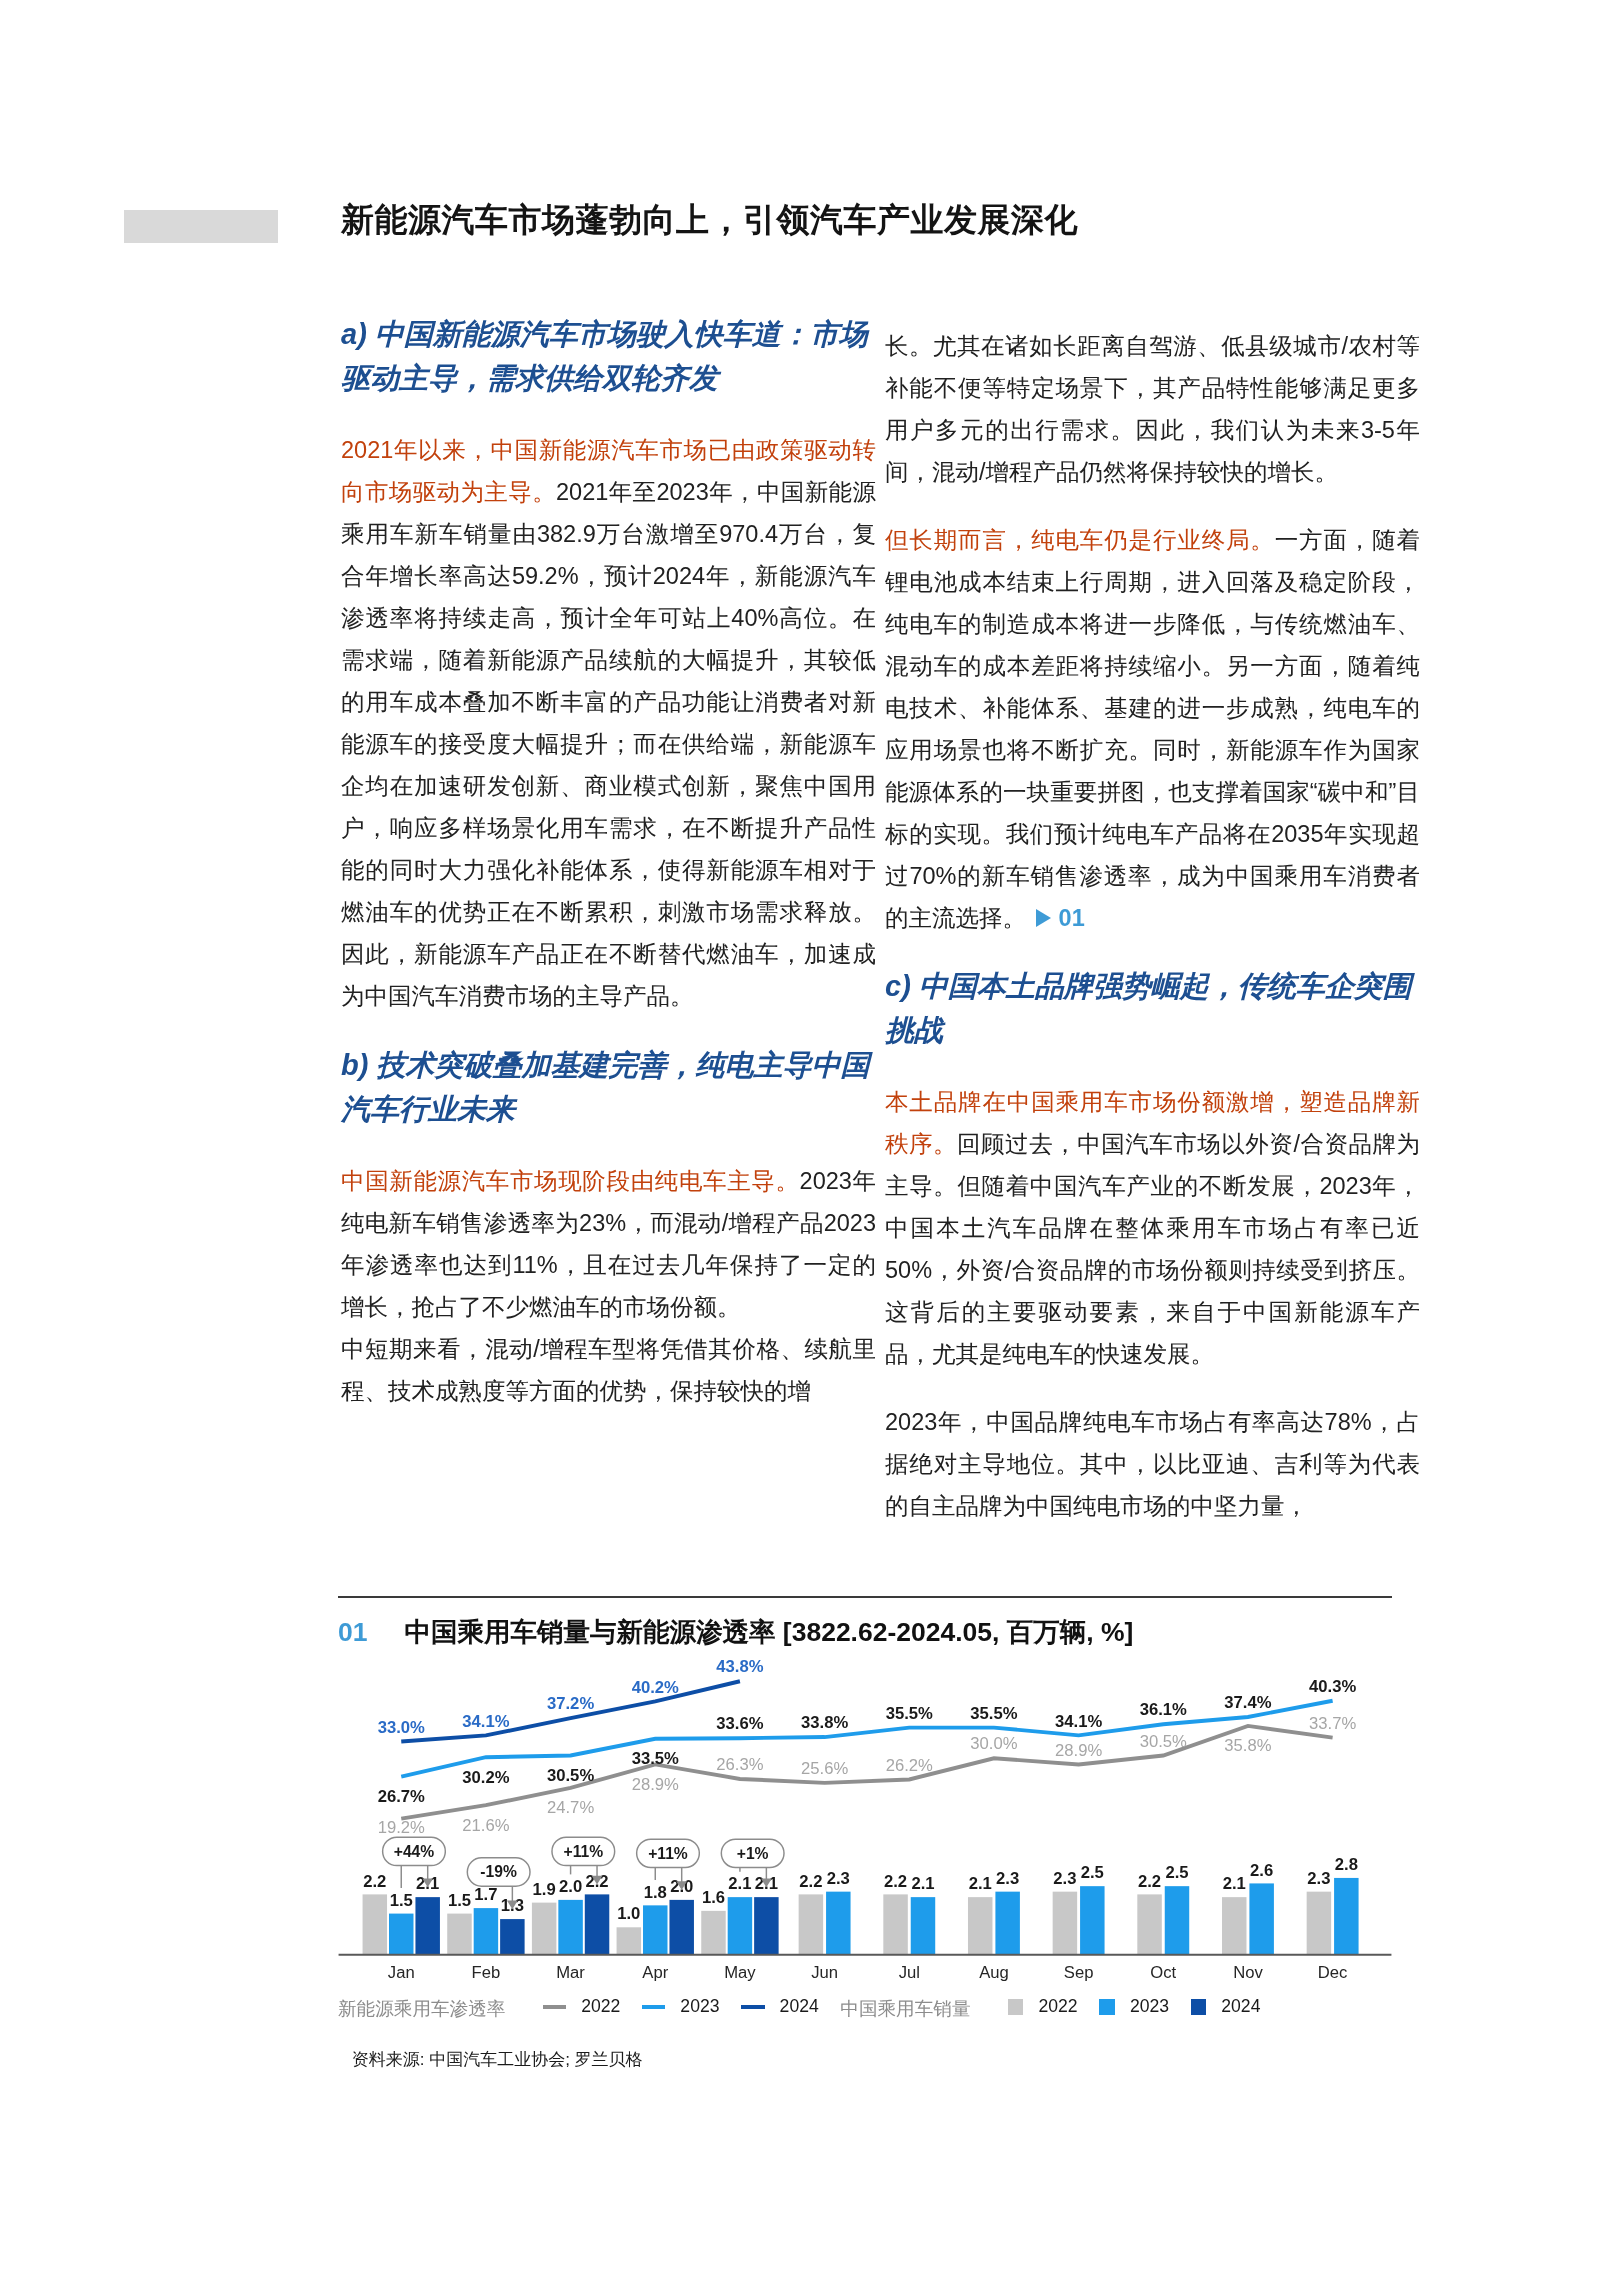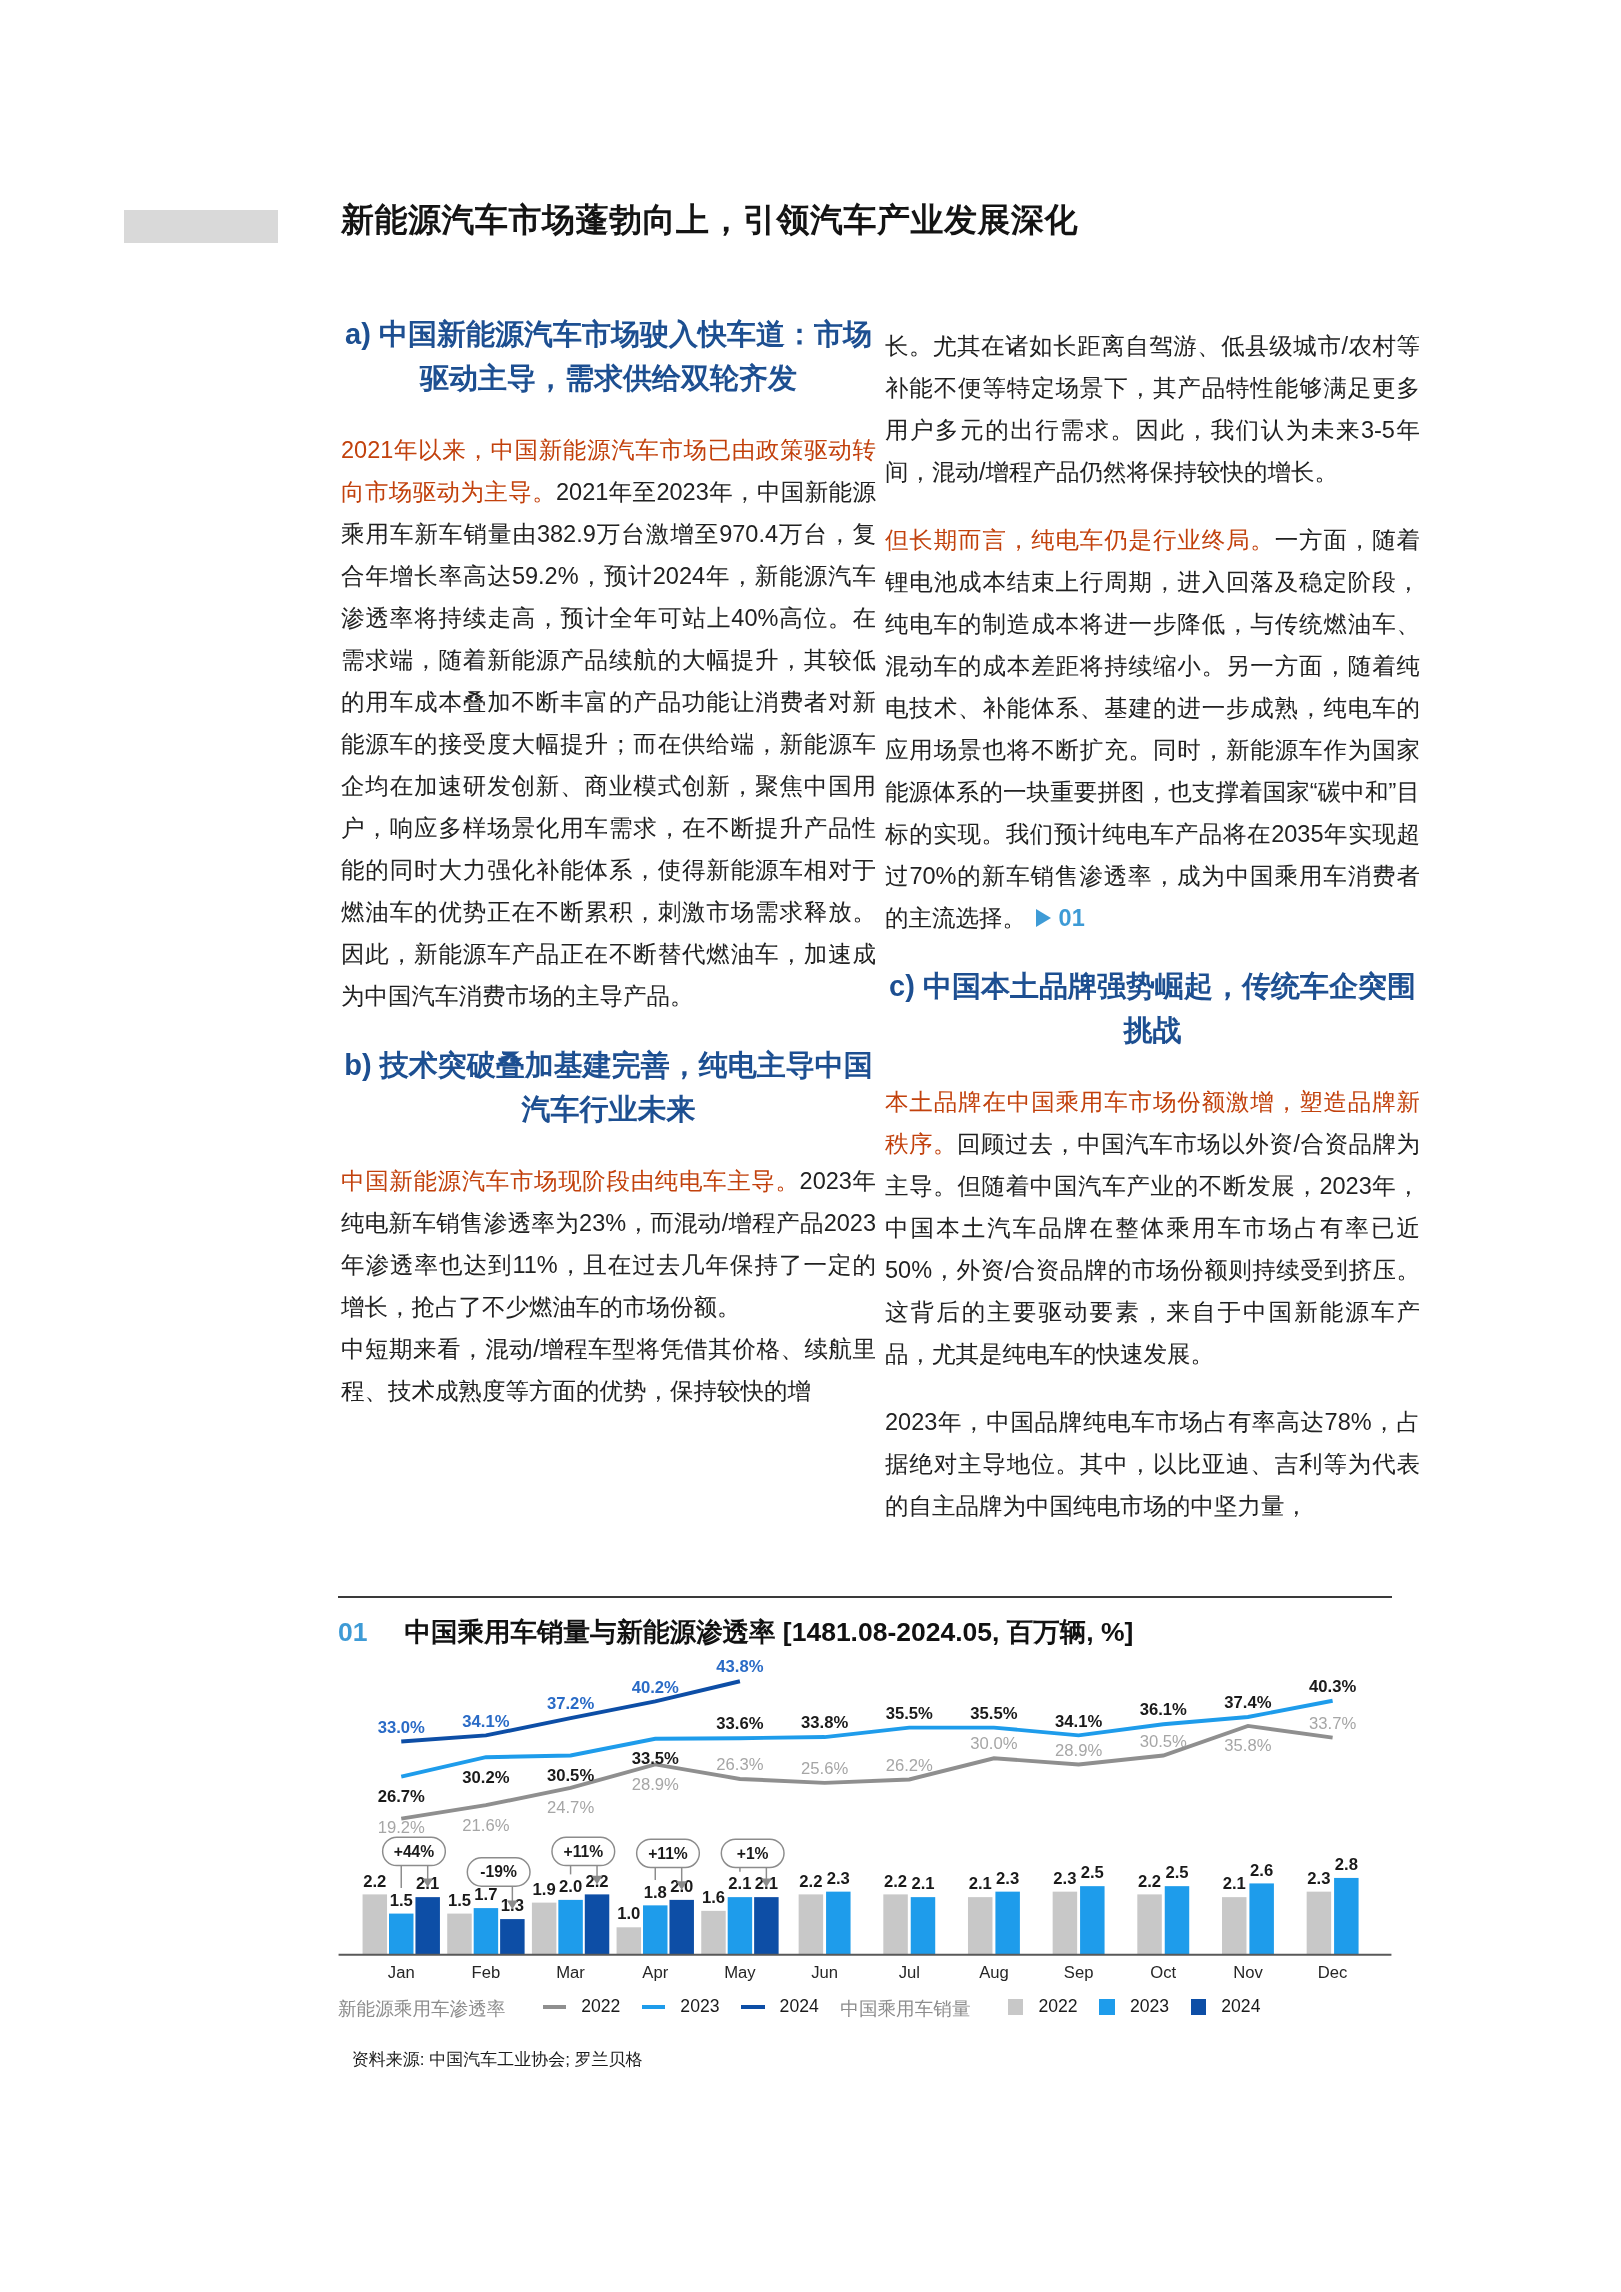--- a/index.html
+++ b/index.html
@@ -3,21 +3,21 @@
 <meta charset="utf-8">
 <style>
   html,body { margin:0; padding:0; background:#ffffff; }
   .page { position:relative; width:1621px; height:2127px; background:#fff;
           font-family:"Liberation Sans", sans-serif; color:#1f1f1f; overflow:hidden; }
   .header-bar { position:absolute; left:124px; top:210px; width:154px; height:33px; background:#d9d9d9; }
   .page-title { position:absolute; left:341px; top:198px; font-size:33px; font-weight:700; color:#141414; letter-spacing:0.5px; }
   .col { position:absolute; width:535px; font-size:23.5px; line-height:42px; text-align:justify; color:#212121; }
   .col-left  { left:341px; top:312px; }
   .col-right { left:885px; top:325px; }
-  .sec-heading { color:#1d4f91; font-size:29px; font-weight:700; line-height:44px; margin:21.6px 0 29px 0; text-align:center; }
+  .sec-heading { color:#1d4f91; font-size:29px; font-weight:700; line-height:44px; margin:21.6px 0 29px 0; text-align:left;font-style:italic; }
   .sec-heading:first-child { margin-top:0; }
   .body-para { margin:0 0 25.5px 0; }
   .bold { font-weight:400; color:#c2410c; }
   .figref { color:#3e9bd6; font-weight:700; white-space:nowrap; }
   .tri { display:inline-block; width:0; height:0; border-top:9.8px solid transparent; border-bottom:9.8px solid transparent;
          border-left:15.7px solid #3e9bd6; margin:0 7.8px -1px 9.8px; }
   .figure { position:absolute; left:338px; top:1596px; width:1054px; }
   .fig-rule { border-top:2px solid #3a3a3a; width:100%; }
   .fig-title-row { display:flex; align-items:baseline; gap:37px; margin-top:15.7px; }
   .fig-number { color:#3e9bd6; font-size:26.5px; font-weight:700; }
@@ -55,21 +55,21 @@
       <p class="body-para"><span class="bold">但长期而言，纯电车仍是行业终局。</span><span>一方面，随着锂电池成本结束上行周期，进入回落及稳定阶段，纯电车的制造成本将进一步降低，与传统燃油车、混动车的成本差距将持续缩小。另一方面，随着纯电技术、补能体系、基建的进一步成熟，纯电车的应用场景也将不断扩充。同时，新能源车作为国家能源体系的一块重要拼图，也支撑着国家“碳中和”目标的实现。我们预计纯电车产品将在2035年实现超过70%的新车销售渗透率，成为中国乘用车消费者的主流选择。</span><span class="figref"><span class="tri"></span>01</span></p>
       <div class="sec-heading">c) 中国本土品牌强势崛起，传统车企突围挑战</div>
       <p class="body-para"><span class="bold">本土品牌在中国乘用车市场份额激增，塑造品牌新秩序。</span><span>回顾过去，中国汽车市场以外资/合资品牌为主导。但随着中国汽车产业的不断发展，2023年，中国本土汽车品牌在整体乘用车市场占有率已近50%，外资/合资品牌的市场份额则持续受到挤压。　这背后的主要驱动要素，来自于中国新能源车产品，尤其是纯电车的快速发展。</span></p>
       <p class="body-para"><span>2023年，中国品牌纯电车市场占有率高达78%，占据绝对主导地位。其中，以比亚迪、吉利等为代表的自主品牌为中国纯电市场的中坚力量，</span></p>
     </div>
 
   <div class="figure">
     <div class="fig-rule"></div>
     <div class="fig-title-row">
       <span class="fig-number">01</span>
-      <span class="fig-title">中国乘用车销量与新能源渗透率 [1481.08-2024.05, 百万辆, %]</span>
+      <span class="fig-title">中国乘用车销量与新能源渗透率 [3822.62-2024.05, 百万辆, %]</span>
     </div>
     <svg id="chart-svg" width="1054" height="333" viewBox="0 0 1075 340">
         <g>
           <rect x="24.5" y="243.39999999999998" width="25" height="61.60000000000001" fill="#c8c8c8"></rect>
           <text x="37" y="235.39999999999998" text-anchor="middle" class="bar-label">2.2</text>
           <rect x="51.5" y="263" width="25" height="42" fill="#1e9ceb"></rect>
           <text x="64" y="255" text-anchor="middle" class="bar-label">1.5</text>
           <rect x="78.5" y="246.2" width="25" height="58.800000000000004" fill="#0d4ea6"></rect>
           <text x="91" y="238.2" text-anchor="middle" class="bar-label">2.1</text>
           <text x="64" y="329" text-anchor="middle" class="month-label">Jan</text>

